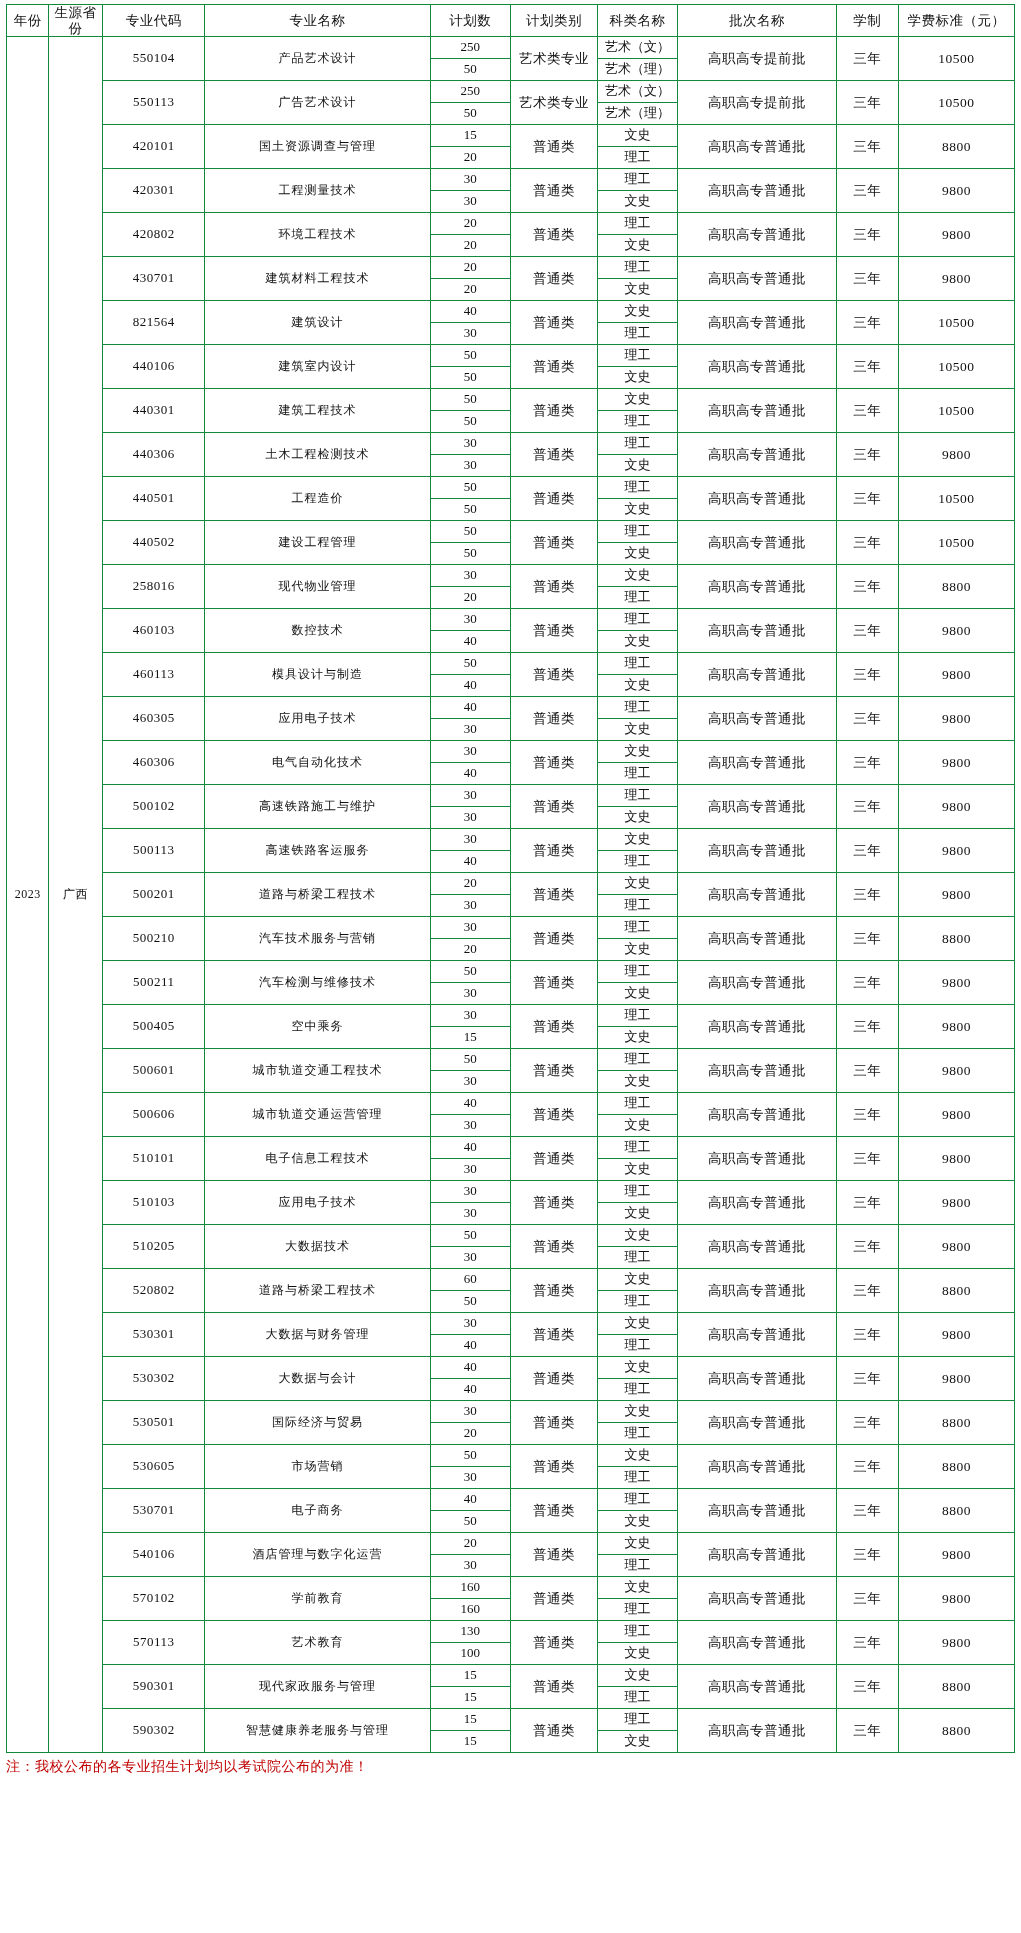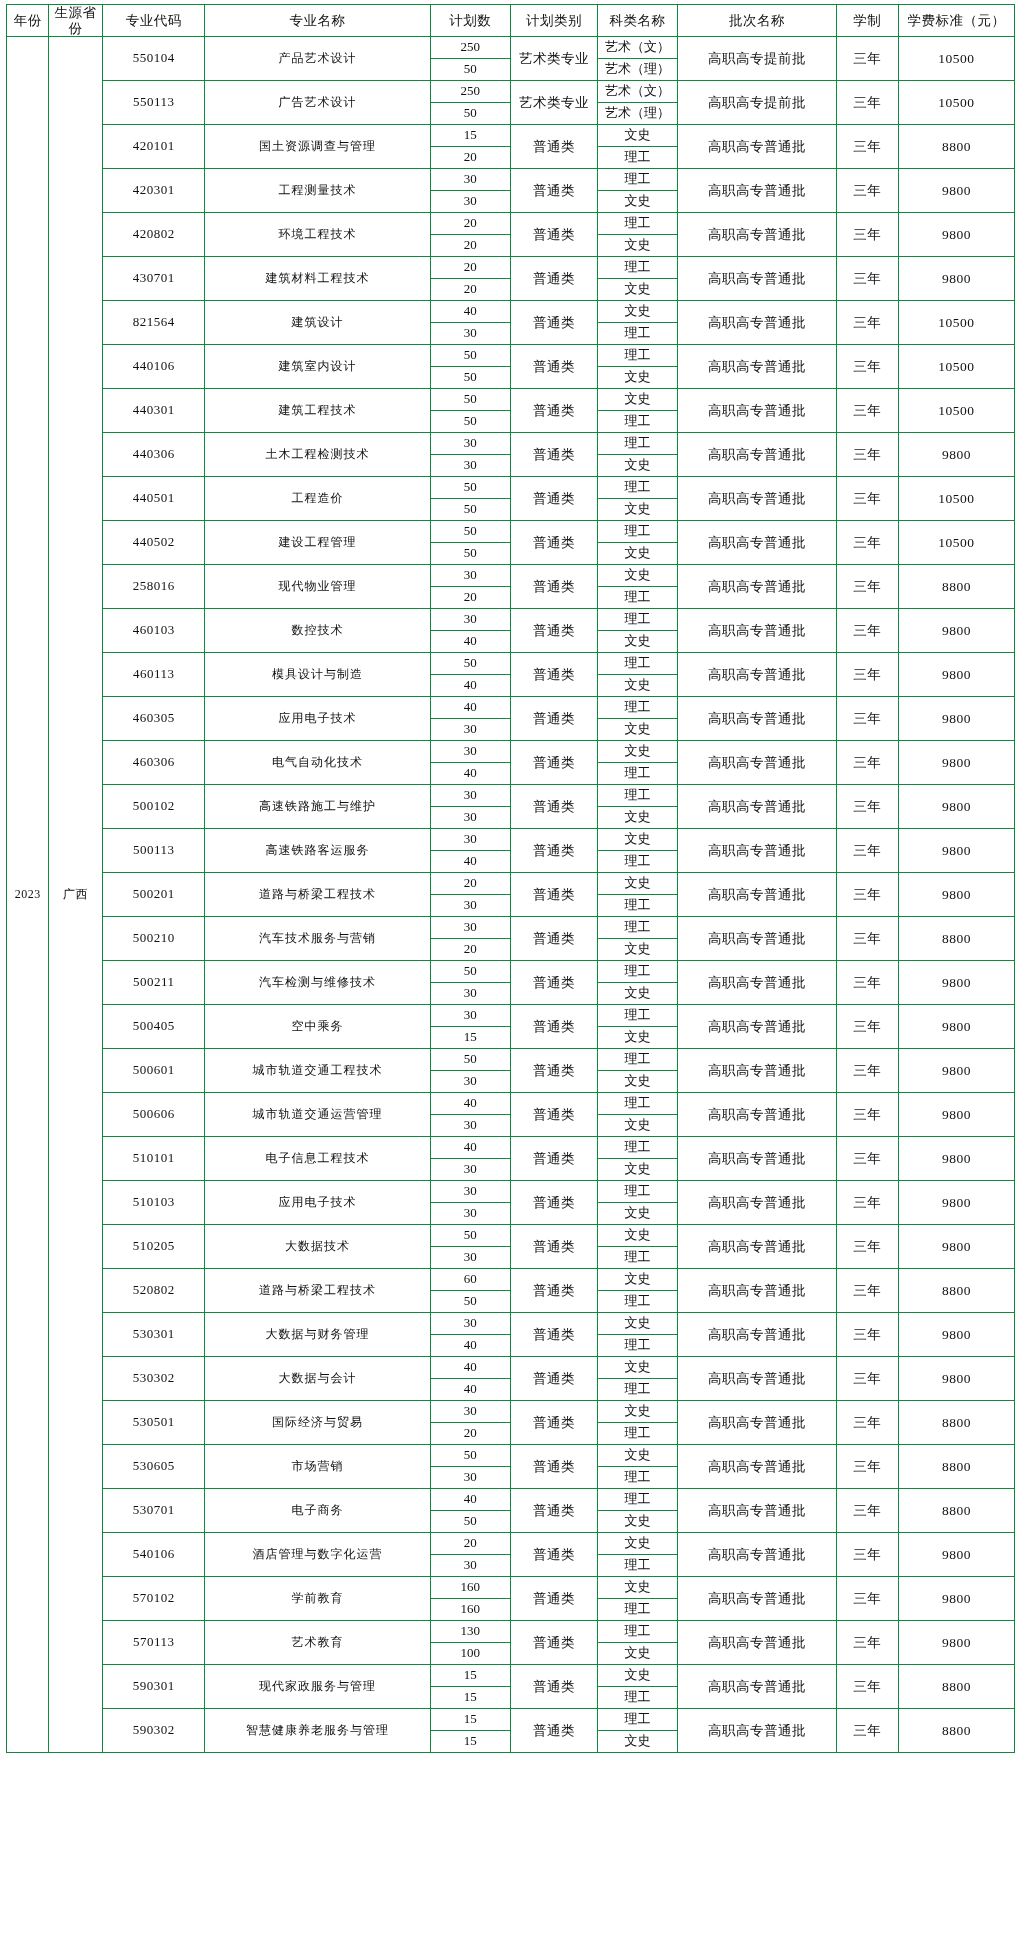--- a/index.html
+++ b/index.html
@@ -651,13 +651,14 @@
           <td class="batch" rowspan="2">高职高专普通批</td>
           <td class="len" rowspan="2">三年</td>
           <td class="fee" rowspan="2">8800</td>
         </tr>
         <tr>
           <td class="num">15</td>
           <td class="subject">文史</td>
         </tr>
       </tbody>
   </table>
+  <div class="note">注：我校公布的各专业招生计划均以考试院公布的为准！</div>
 </div>
 
 </body></html>

